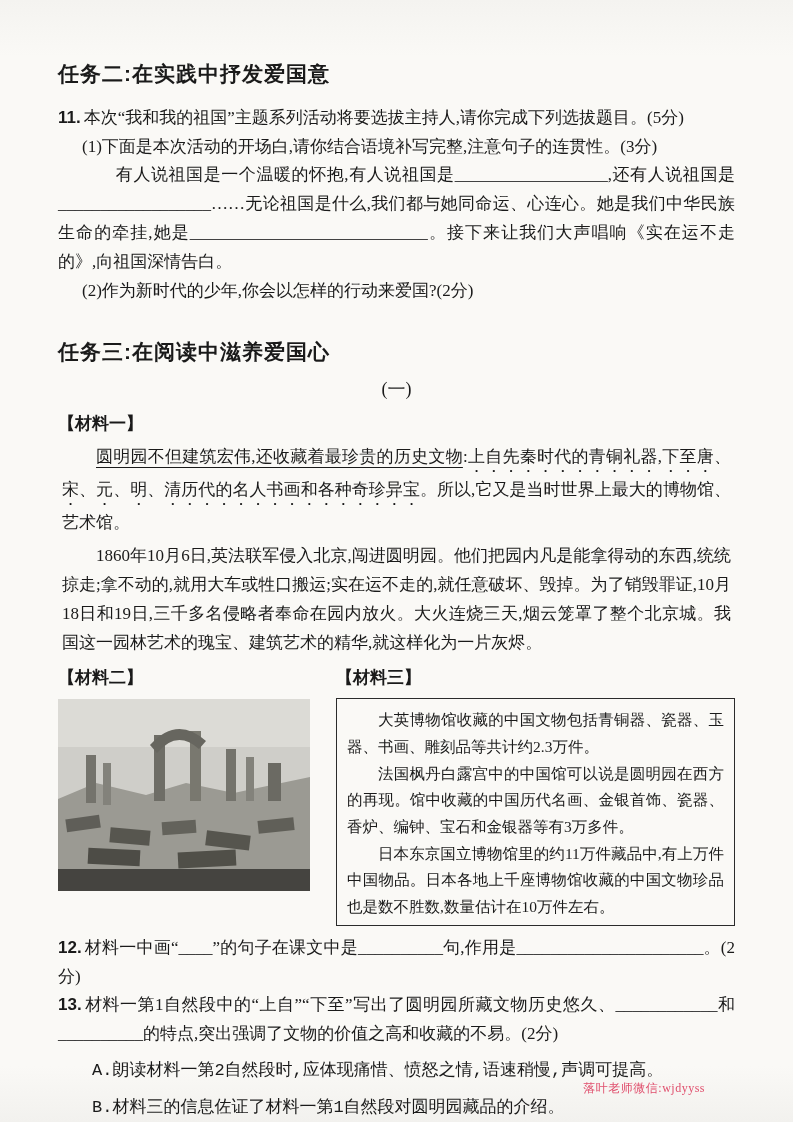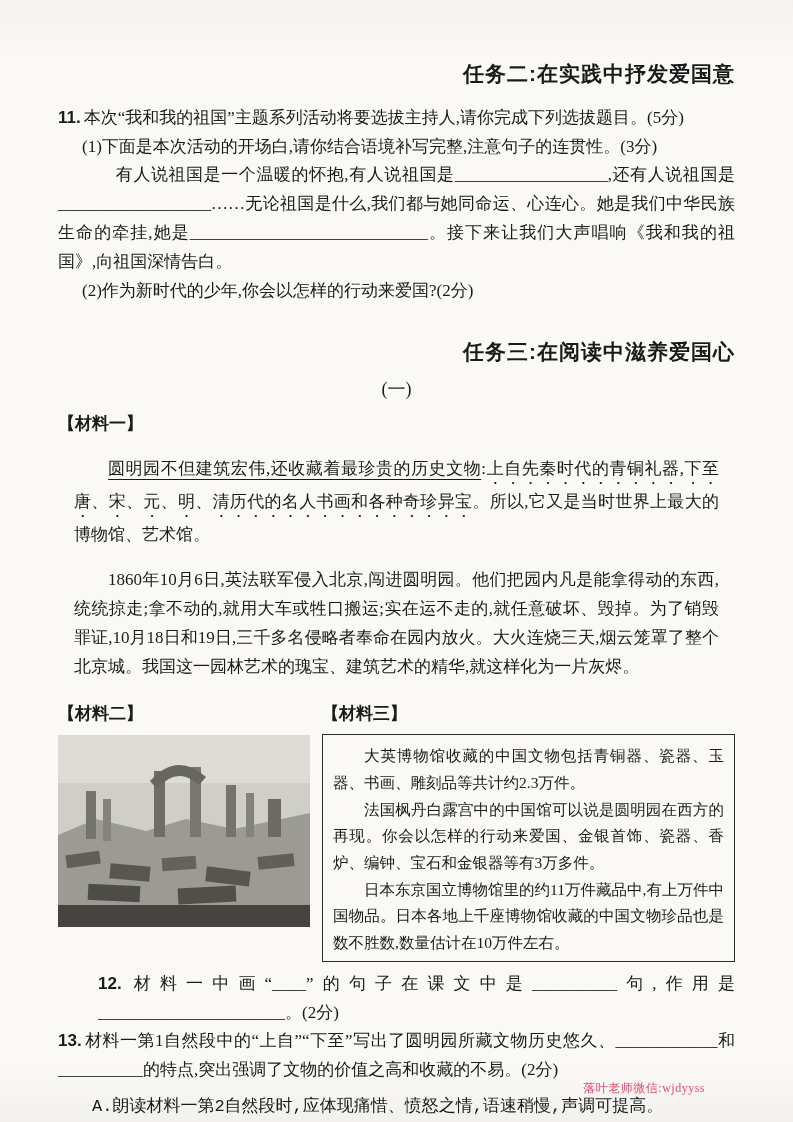--- a/index.html
+++ b/index.html
@@ -14,51 +14,51 @@
     width: 793px; height: 1122px;
     background: linear-gradient(180deg, #f4f3f0 0%, #faf9f6 5%, #faf9f6 95%, #f2f1ee 100%);
     padding: 56px 58px 0 58px;
     color: #1a1a1a;
     font-size: 17px;
     line-height: 1.7;
     overflow: hidden;
   }
   .sec-title {
     margin: 0 0 12px 0;
-    text-align: right;
+    text-align: left;
     font-family: "Liberation Sans", "DejaVu Sans", sans-serif;
     font-weight: 700;
     font-size: 21px;
     letter-spacing: 1px;
   }
   .sec-title.t3 { margin-top: 28px; margin-bottom: 4px; }
   .subtitle { text-align: center; font-size: 18px; margin-bottom: 6px; }
   .q { margin: 0; text-align: justify; }
-  .q.mt { margin-top: 8px; margin-left: 40px; }
+  .q.mt { margin-top: 8px; }
   .qnum {
     font-weight: 700;
     font-family: "Liberation Sans", "DejaVu Sans", sans-serif;
     margin-right: 3px;
   }
   .sub { margin: 0; padding-left: 24px; text-align: justify; }
   .passage { margin: 0; text-indent: 3.4em; text-align: justify; }
   .mat-label {
     font-family: "Liberation Sans", "DejaVu Sans", sans-serif;
     font-weight: 700;
     margin-top: 2px;
   }
-  .para { margin: 16px; text-indent: 2em; text-align: justify; }
+  .para { margin: 4px; text-indent: 2em; text-align: justify; }
   .u { text-decoration: underline; text-underline-offset: 5px; text-decoration-thickness: 1px; }
   .emph {
     -webkit-text-emphasis: filled dot #111;
     -webkit-text-emphasis-position: under left;
     text-emphasis: filled dot #111;
     text-emphasis-position: under left;
   }
-  .cols { display: flex; gap: 6px; margin-top: 4px; align-items: flex-start; }
+  .cols { display: flex; gap: 20px; margin-top: 4px; align-items: flex-start; }
   .col-left { flex: 0 0 258px; }
   .col-right { flex: 1; }
   .photo { display: block; margin-top: 7px; }
   .m3box {
     border: 1.5px solid #2b2b2b;
     margin-top: 6px;
     padding: 8px 10px 4px 10px;
     font-size: 15.5px;
     line-height: 1.72;
   }
@@ -76,21 +76,21 @@
 <body>
 
 <div class="sheet">
 
   <h2 class="sec-title">任务二:在实践中抒发爱国意</h2>
 
   <p class="q"><span class="qnum">11.</span><span>本次“我和我的祖国”主题系列活动将要选拔主持人,请你完成下列选拔题目。(5分)</span></p>
 
   <p class="sub">(1)下面是本次活动的开场白,请你结合语境补写完整,注意句子的连贯性。(3分)</p>
 
-  <p class="passage">有人说祖国是一个温暖的怀抱,有人说祖国是__________________,还有人说祖国是__________________……无论祖国是什么,我们都与她同命运、心连心。她是我们中华民族生命的牵挂,她是____________________________。接下来让我们大声唱响《我和我的祖国》,向祖国深情告白。</p>
+  <p class="passage">有人说祖国是一个温暖的怀抱,有人说祖国是__________________,还有人说祖国是__________________……无论祖国是什么,我们都与她同命运、心连心。她是我们中华民族生命的牵挂,她是____________________________。接下来让我们大声唱响《实在运不走的》,向祖国深情告白。</p>
 
   <p class="sub">(2)作为新时代的少年,你会以怎样的行动来爱国?(2分)</p>
 
   <h2 class="sec-title t3">任务三:在阅读中滋养爱国心</h2>
   <div class="subtitle">(一)</div>
 
   <div class="mat-label">【材料一】</div>
 
   <p class="para"><span class="u">圆明园不但建筑宏伟,还收藏着最珍贵的历史文物</span><span>:</span><span class="emph">上自先秦时代的青铜礼器,下至唐、宋、元、明、清历代的名人书画和各种奇珍异宝。</span><span>所以,它又是当时世界上最大的博物馆、艺术馆。</span></p>
 
@@ -118,21 +118,21 @@
         <rect x="200" y="120" width="36" height="13" fill="#605f58" transform="rotate(-6 218 126)"></rect>
         <rect x="30" y="150" width="52" height="16" fill="#4d4c46" transform="rotate(3 56 158)"></rect>
         <rect x="120" y="152" width="58" height="16" fill="#504f48" transform="rotate(-3 149 160)"></rect>
         <rect y="170" width="252" height="22" fill="#454440"></rect>
       </svg>
     </div>
     <div class="col-right">
       <div class="mat-label">【材料三】</div>
       <div class="m3box">
         <p>大英博物馆收藏的中国文物包括青铜器、瓷器、玉器、书画、雕刻品等共计约2.3万件。</p>
-        <p>法国枫丹白露宫中的中国馆可以说是圆明园在西方的再现。你会以怎样的行动来爱国、金银首饰、瓷器、香炉、编钟、宝石和金银器等有3万多件。</p>
+        <p>法国枫丹白露宫中的中国馆可以说是圆明园在西方的再现。馆中收藏的中国历代名画、金银首饰、瓷器、香炉、编钟、宝石和金银器等有3万多件。</p>
         <p>日本东京国立博物馆里的约11万件藏品中,有上万件中国物品。日本各地上千座博物馆收藏的中国文物珍品也是数不胜数,数量估计在10万件左右。</p>
       </div>
     </div>
   </div>
 
   <p class="q mt"><span class="qnum">12.</span><span>材料一中画“____”的句子在课文中是__________句,作用是______________________。(2分)</span></p>
 
   <p class="q"><span class="qnum">13.</span><span>材料一第1自然段中的“上自”“下至”写出了圆明园所藏文物历史悠久、____________和__________的特点,突出强调了文物的价值之高和收藏的不易。(2分)</span></p>
 
 

